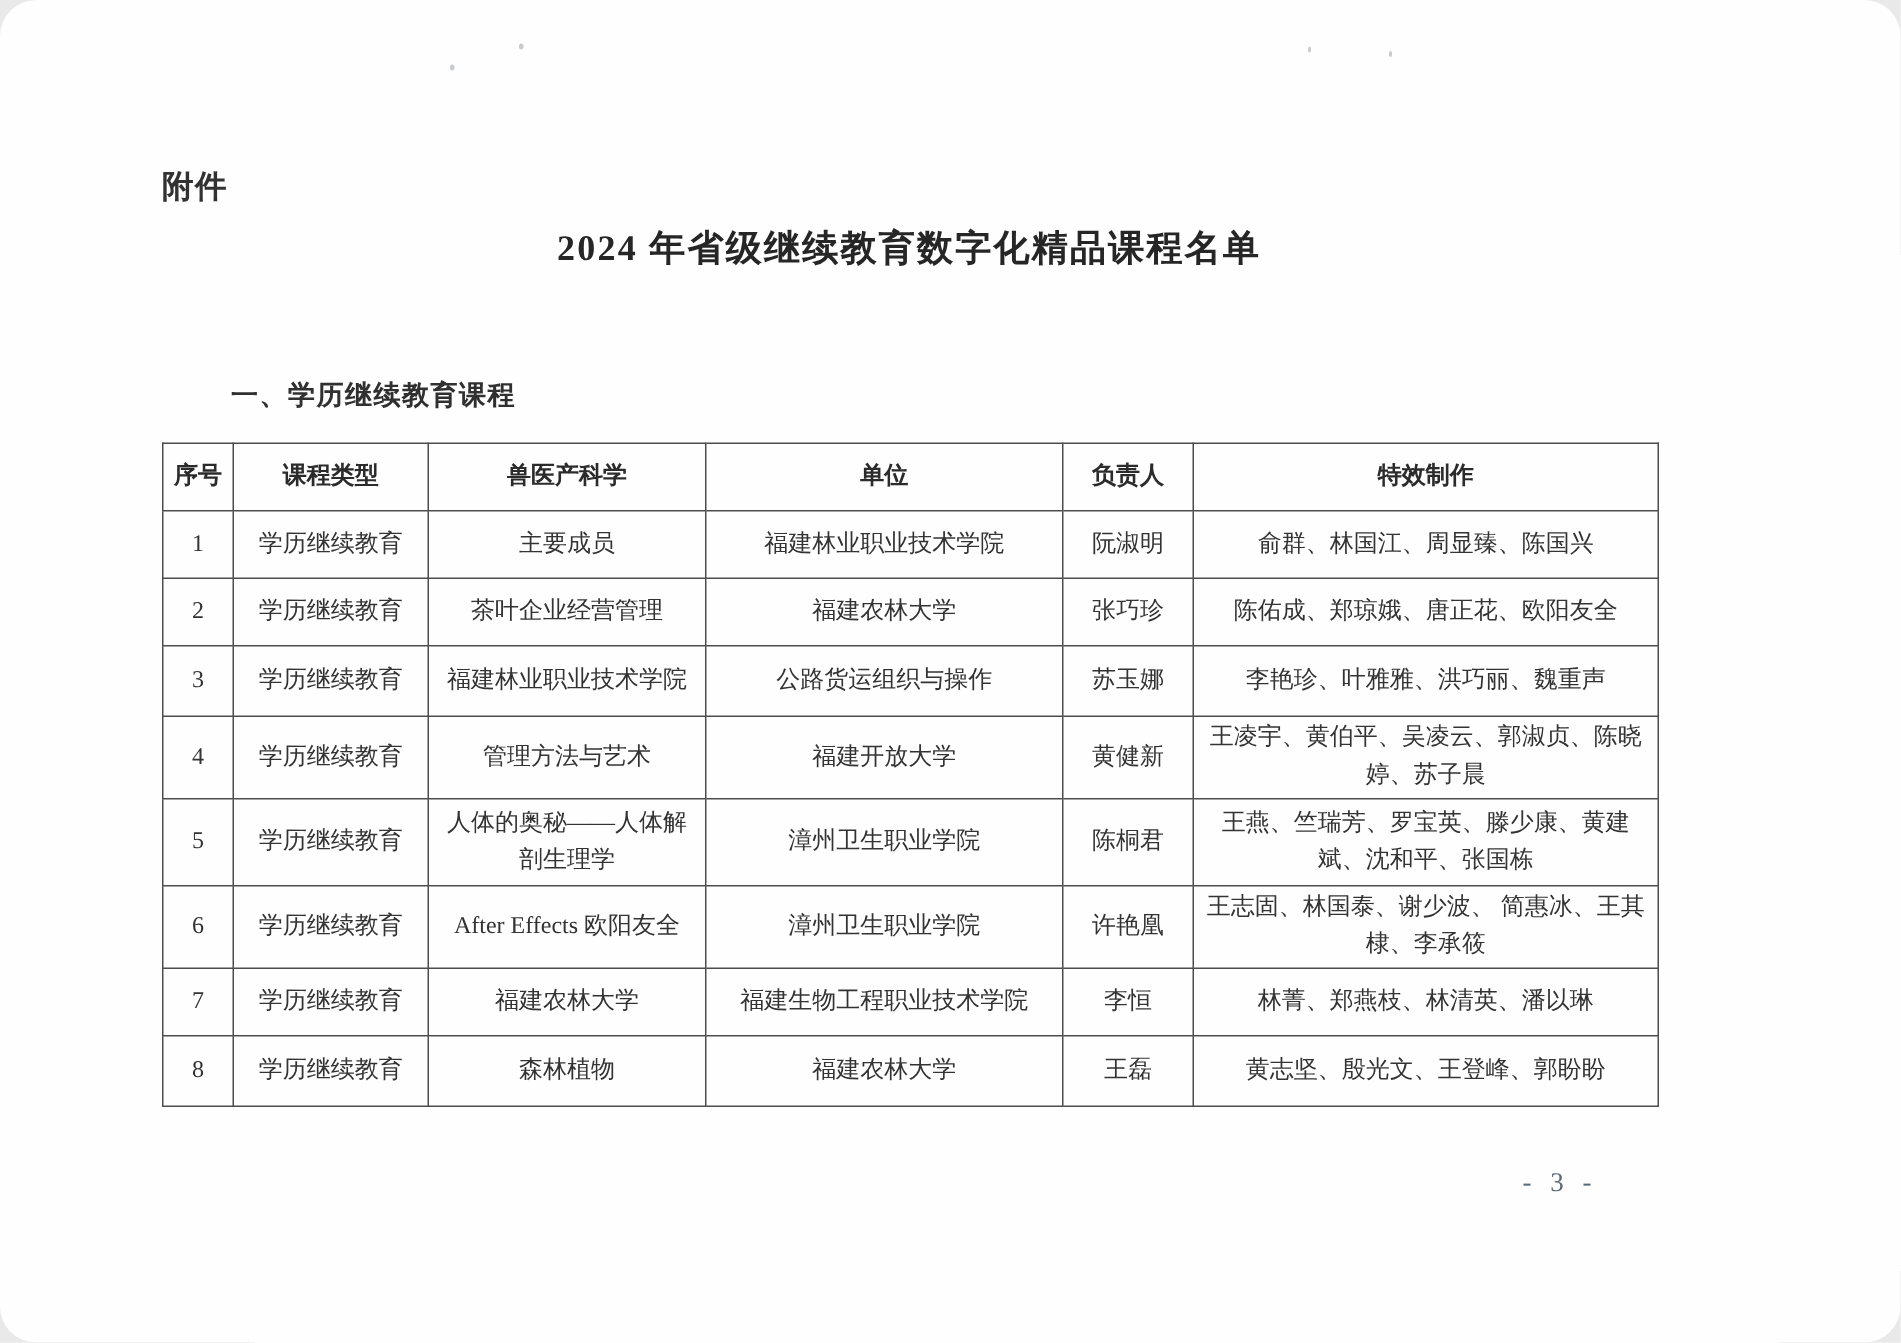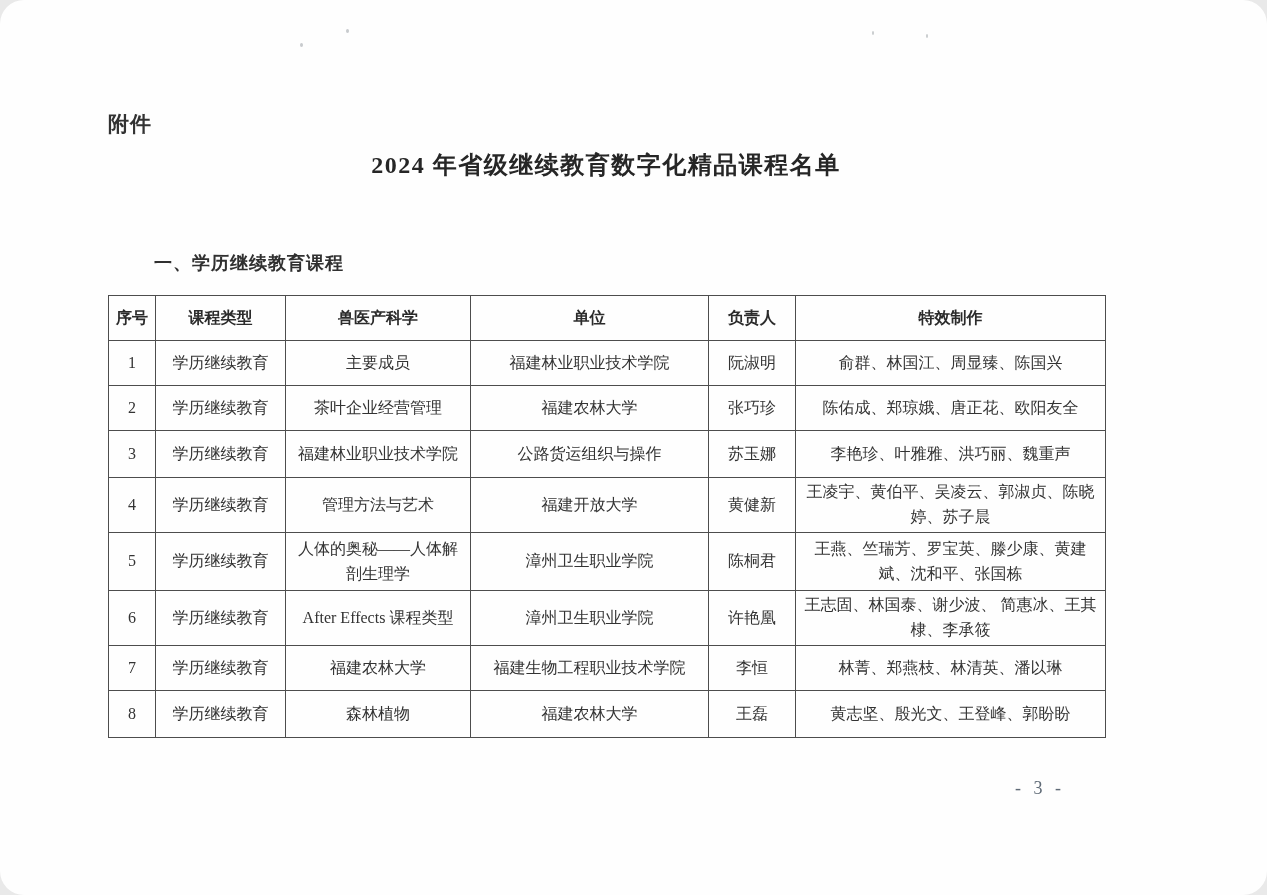--- a/index.html
+++ b/index.html
@@ -172,21 +172,21 @@
         <td>5</td>
         <td>学历继续教育</td>
         <td>人体的奥秘——人体解剖生理学</td>
         <td>漳州卫生职业学院</td>
         <td>陈桐君</td>
         <td>王燕、竺瑞芳、罗宝英、滕少康、黄建斌、沈和平、张国栋</td>
       </tr>
       <tr>
         <td>6</td>
         <td>学历继续教育</td>
-        <td>After Effects 课程类型</td>
+        <td>After Effects 欧阳友全</td>
         <td>漳州卫生职业学院</td>
         <td>许艳凰</td>
         <td>王志固、林国泰、谢少波、 简惠冰、王其棣、李承筱</td>
       </tr>
       <tr>
         <td>7</td>
         <td>学历继续教育</td>
         <td>福建农林大学</td>
         <td>福建生物工程职业技术学院</td>
         <td>李恒</td>

